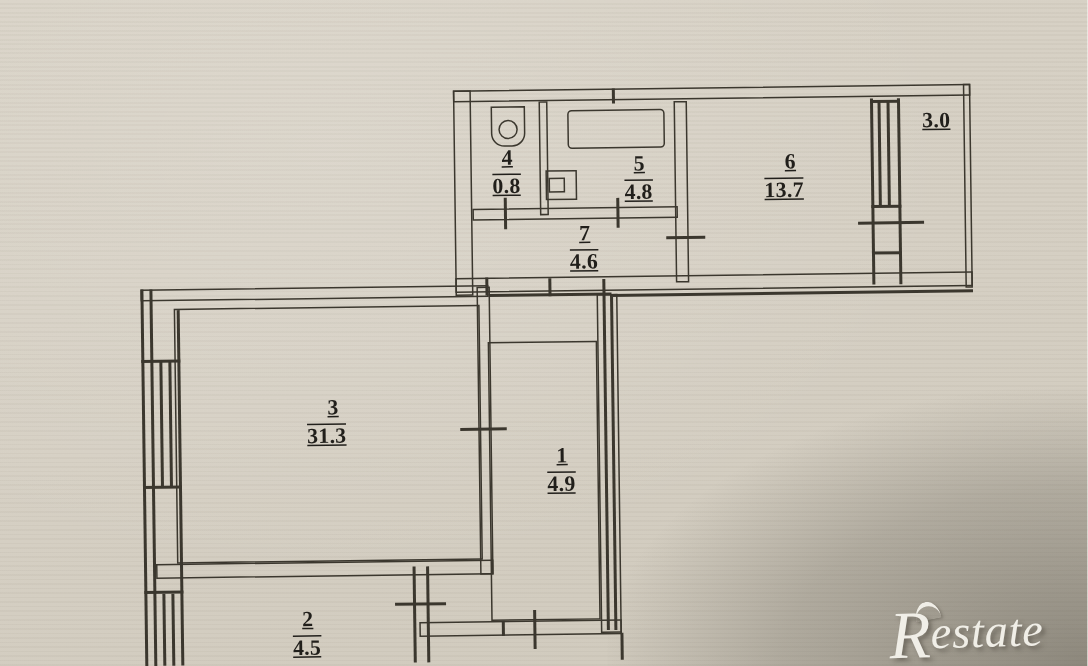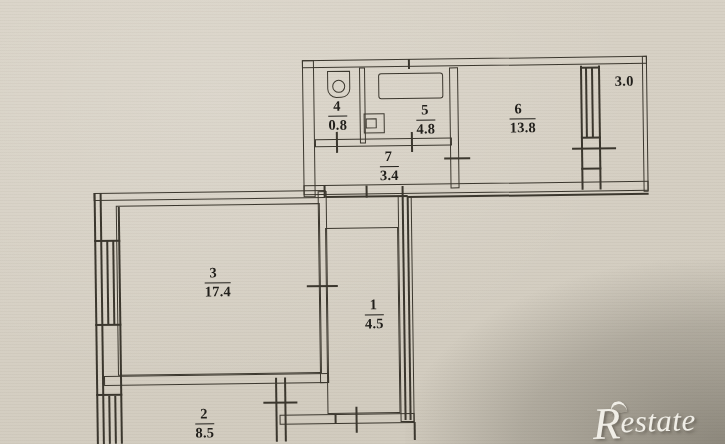--- a/index.html
+++ b/index.html
@@ -13,22 +13,22 @@
   }
   #corner-shadow{
     position:absolute;right:0;bottom:0;width:320px;height:185px;
     background:radial-gradient(ellipse at 100% 100%, rgba(80,76,66,0.52) 0%, rgba(80,76,66,0.26) 45%, transparent 72%);
   }
   #plan{position:absolute;left:0;top:0;width:725px;height:444px;
         transform:rotate(-0.75deg);transform-origin:100px 300px;}
   .ln{position:absolute;background:#3b372e;}
   .wbox{position:absolute;border:1.7px solid #3b372e;background:transparent;box-sizing:border-box;}
   .fix{position:absolute;border:1.6px solid #3b372e;background:transparent;box-sizing:border-box;}
-  .rlabel{position:absolute;transform:translate(-50%,-50%);text-align:left;
-          font-size:14.5px;font-weight:600;color:#211f1b;letter-spacing:.2px;line-height:1.08;white-space:nowrap;}
+  .rlabel{position:absolute;transform:translate(-50%,-50%);text-align:right;
+          font-size:14.5px;font-weight:600;color:#211f1b;letter-spacing:.2px;line-height:1.08;white-space:nowrap;text-decoration:underline;}
   .rlabel .rnum{display:block;border-bottom:1.5px solid #211f1b;padding:0 5px 1px;}
   .rlabel .rarea{display:block;padding-top:1px;}
   #watermark{
     position:absolute;left:593px;top:401px;width:145px;height:46px;
     font-style:italic;color:#f0eee7;white-space:nowrap;
     text-shadow:2px 2px 3px rgba(75,70,60,0.55);
     transform:rotate(-1.5deg);
   }
   #watermark .wm-r{font-size:45px;line-height:40px;vertical-align:-6px;position:relative;}
   #watermark .wm-rest{font-size:31px;line-height:40px;letter-spacing:.5px;}
@@ -110,40 +110,40 @@
     <div class="rlabel" style="left:340px;top:119px;">
       <span class="rnum">4</span>
       <span class="rarea">0.8</span>
     </div>
     <div class="rlabel" style="left:428px;top:124px;">
       <span class="rnum">5</span>
       <span class="rarea">4.8</span>
     </div>
     <div class="rlabel" style="left:525px;top:124px;">
       <span class="rnum">6</span>
-      <span class="rarea">13.8</span>
+      <span class="rarea">13.7</span>
     </div>
     <div class="rlabel" style="left:391px;top:170px;">
       <span class="rnum">7</span>
-      <span class="rarea">3.4</span>
+      <span class="rarea">4.6</span>
     </div>
     <div class="rlabel" style="left:627px;top:88px;">
       <span class="rarea">3.0</span>
     </div>
     <div class="rlabel" style="left:218px;top:284px;">
       <span class="rnum">3</span>
-      <span class="rarea">17.4</span>
+      <span class="rarea">31.3</span>
     </div>
     <div class="rlabel" style="left:374px;top:318px;">
       <span class="rnum">1</span>
-      <span class="rarea">4.5</span>
+      <span class="rarea">4.9</span>
     </div>
     <div class="rlabel" style="left:203px;top:425px;">
       <span class="rnum">2</span>
-      <span class="rarea">8.5</span>
+      <span class="rarea">4.5</span>
     </div>
 
   </div>
 
   <div id="corner-shadow"></div>
   <div id="watermark">
     <span id="wm-swoosh"></span><span class="wm-r">R</span><span class="wm-rest">estate</span>
   </div>
 
 </div>

